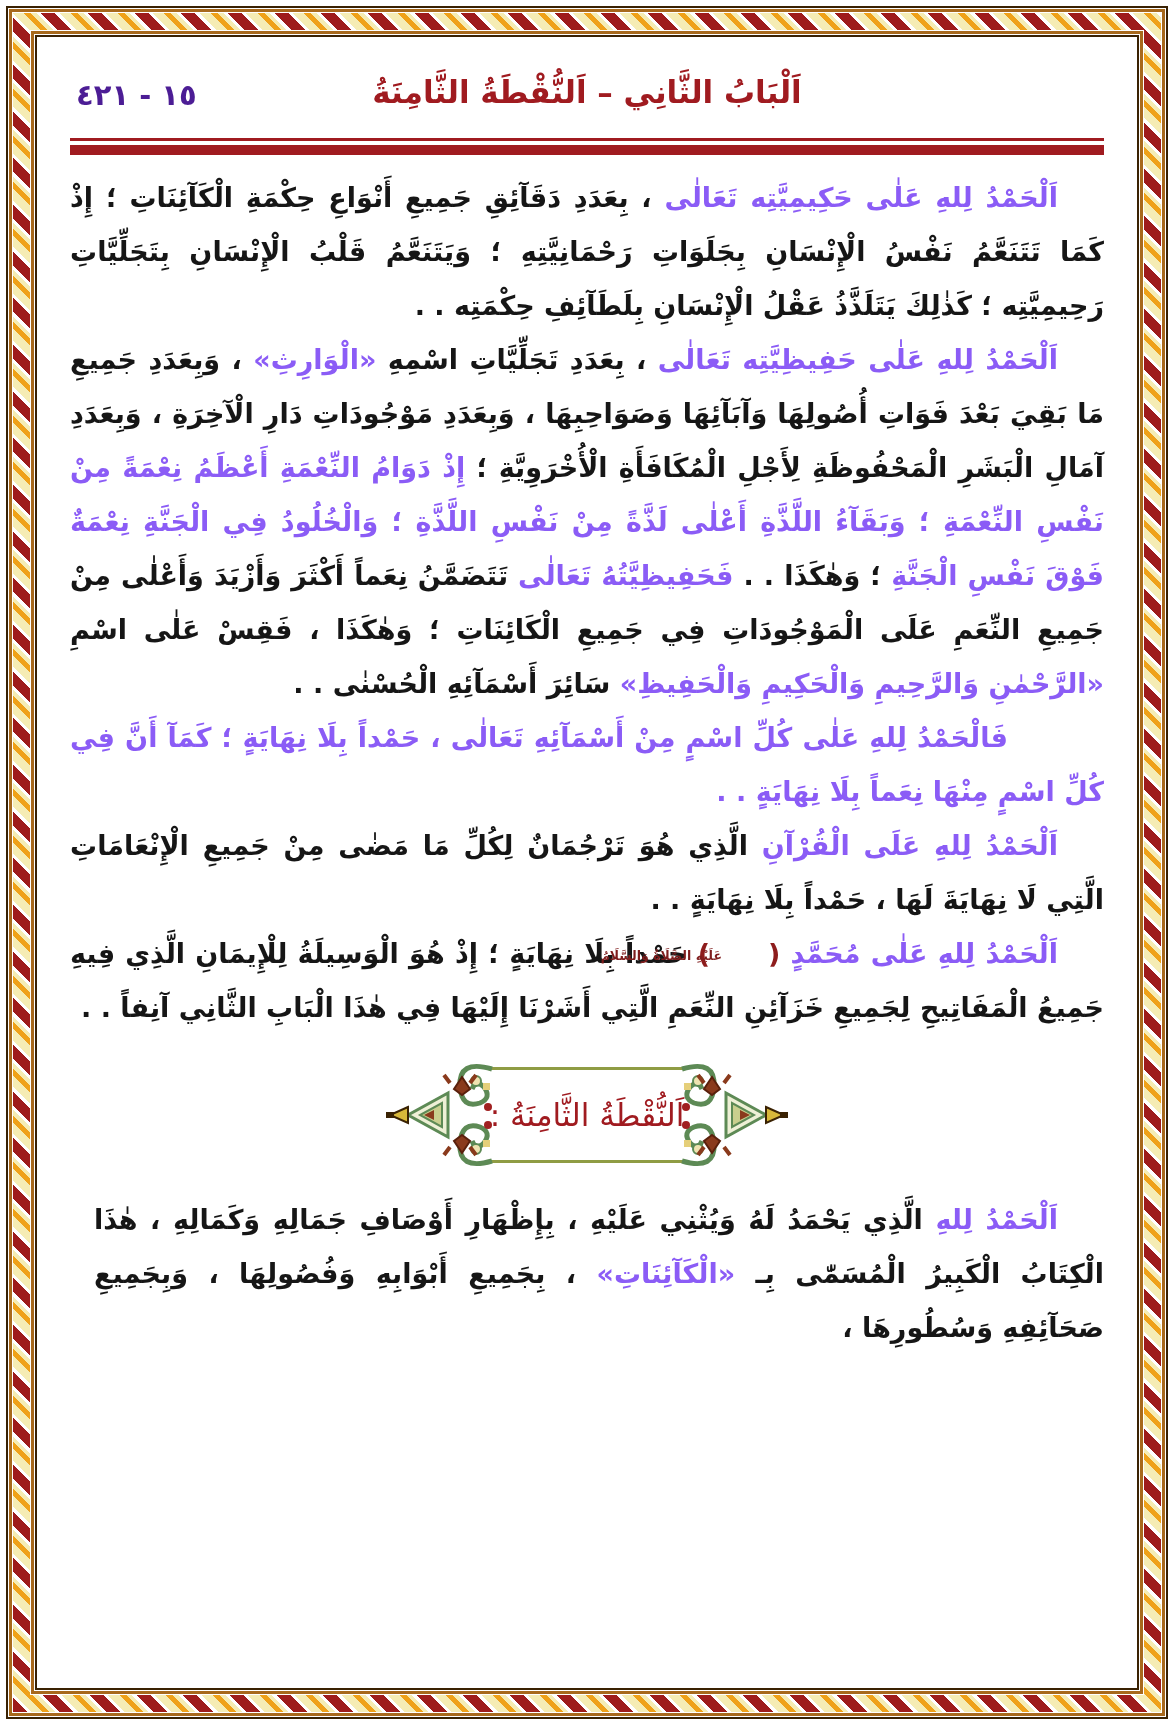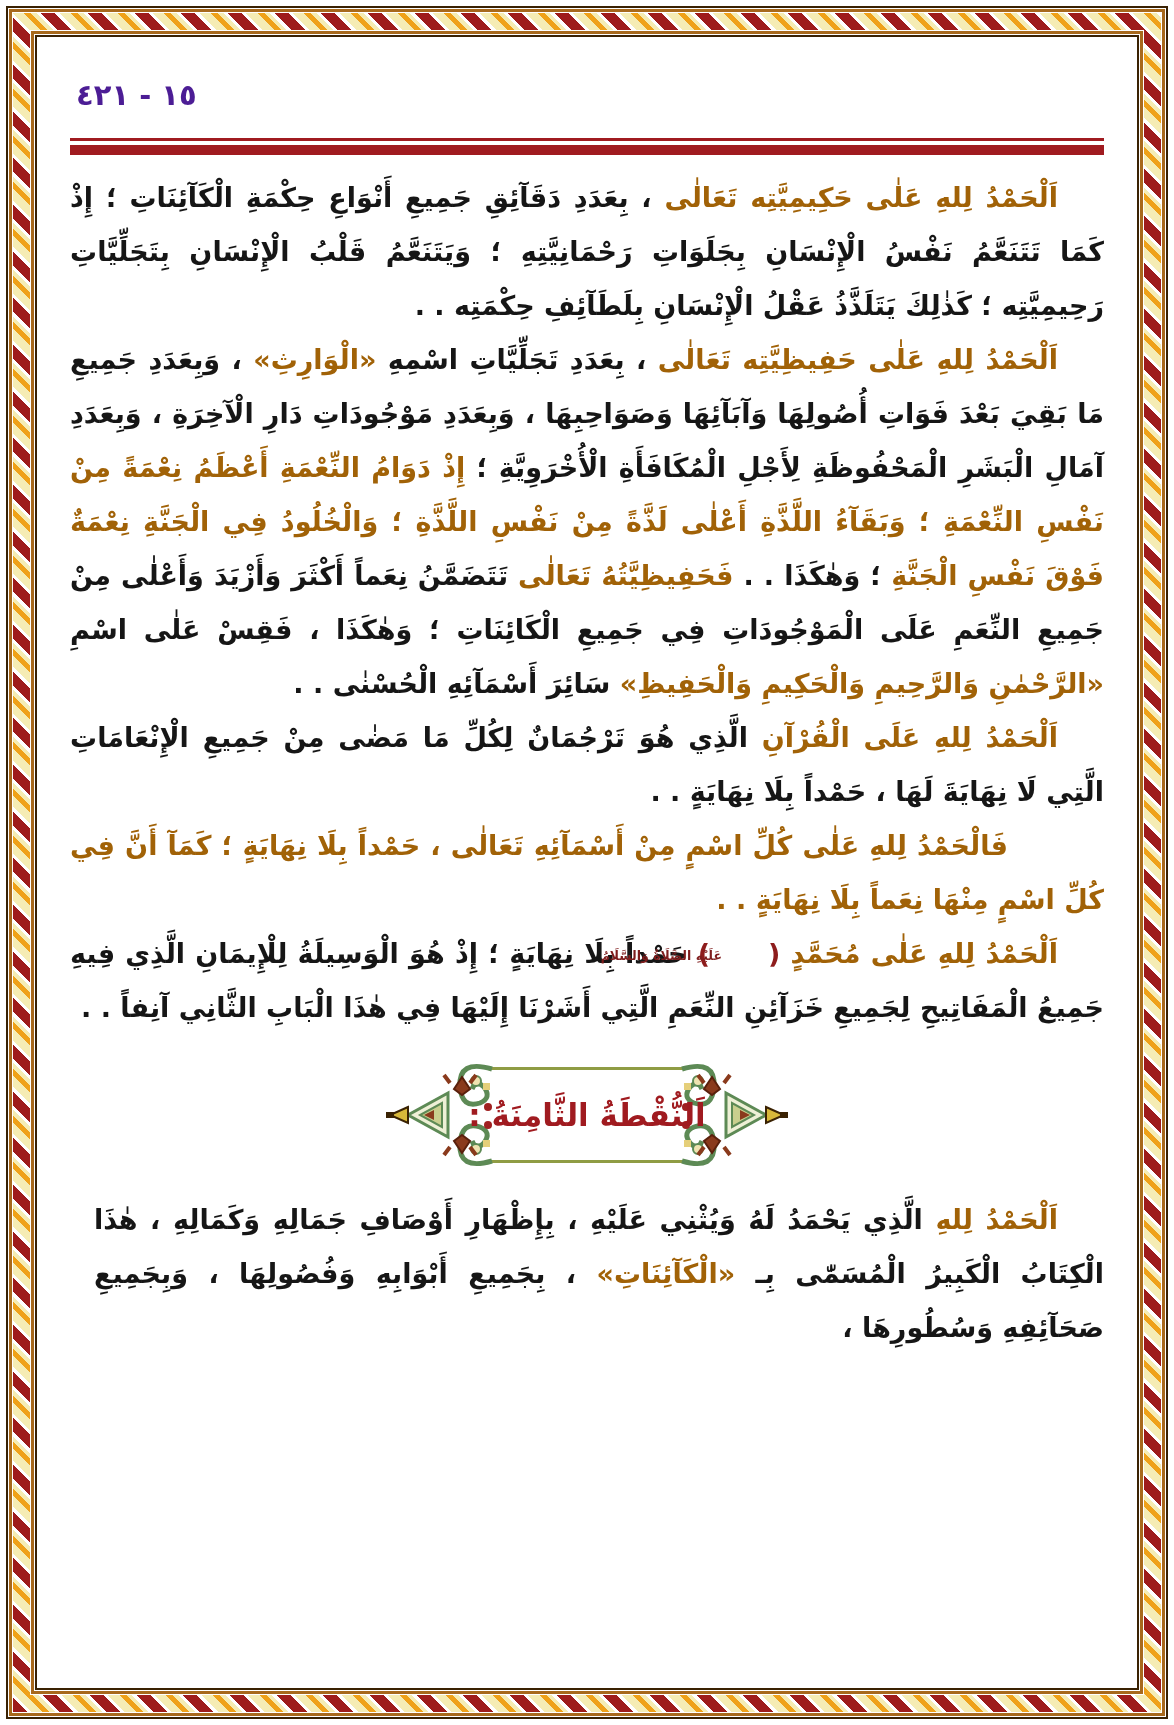--- a/index.html
+++ b/index.html
@@ -34,62 +34,63 @@
   }
   .rule-thin  { height:3px;  background:#a01b20; margin-top:10px; }
   .rule-thick { height:10px; background:#a01b20; margin-top:4px; }
 
   .body-text {
     margin-top:16px; font-size:27px; line-height:54px; font-weight:bold; color:#161616;
     text-align:justify;
   }
   .para { margin:0; text-indent:46px; }
   .para.indent-lg { text-indent:96px; }
-  .red { color:#a16207; }
+  .red { color:#8b5cf6; }
   .black { color:#161616; }
   .salawat-wrap { color:#8e1d1d; white-space:nowrap; }
   .salawat-inner {
     display:inline-block; width:58px; font-size:12.5px; line-height:1.1;
     vertical-align:middle; text-align:center; color:#7f1d1d; font-weight:bold;
   }
 
   
   .ornament { position:relative; width:390px; height:120px; margin:20px auto 18px auto; }
   .orn-line-top    { position:absolute; top:12px;    left:98px; right:98px; border-top:3px solid #8f9c44; }
   .orn-line-bottom { position:absolute; bottom:12px; left:98px; right:98px; border-top:3px solid #8f9c44; }
   .orn-text {
     position:absolute; inset:0; display:flex; align-items:center; justify-content:center;
-    color:#a01b20; font-size:31px; font-weight:bold; direction:rtl;
+    color:#a01b20; font-size:31px; font-weight:normal; direction:rtl;
   }
   .orn-side { position:absolute; top:0; width:112px; height:120px; }
   .orn-side.left  { left:-8px; }
   .orn-side.right { right:-8px; transform:scaleX(-1); }
 </style>
 </head>
 <body>
 
 <div class="frame-a"></div>
 <div class="frame-b"></div>
 <div class="frame-band"></div>
 <div class="frame-c"></div>
 <div class="frame-d"></div>
 
 <div class="content">
 
   <div class="page-header">
+    <div class="page-title">اَلْبَابُ الثَّانِي – اَلنُّقْطَةُ الثَّامِنَةُ</div>
     <div class="page-number">١٥ - ٤٢١</div>
   </div>
   <div class="rule-thin"></div>
   <div class="rule-thick"></div>
 
   <div class="body-text">
       <p class="para "><span class="red">اَلْحَمْدُ لِلهِ عَلٰى حَكِيمِيَّتِه تَعَالٰى</span><span class="black"> ، بِعَدَدِ دَقَآئِقِ جَمِيعِ أَنْوَاعِ حِكْمَةِ الْكَآئِنَاتِ ؛ إِذْ كَمَا تَتَنَعَّمُ نَفْسُ الْإِنْسَانِ بِجَلَوَاتِ رَحْمَانِيَّتِهِ ؛ وَيَتَنَعَّمُ قَلْبُ الْإِنْسَانِ بِتَجَلِّيَّاتِ رَحِيمِيَّتِه ؛ كَذٰلِكَ يَتَلَذَّذُ عَقْلُ الْإِنْسَانِ بِلَطَآئِفِ حِكْمَتِه . .</span></p>
       <p class="para "><span class="red">اَلْحَمْدُ لِلهِ عَلٰى حَفِيظِيَّتِه تَعَالٰى</span><span class="black"> ، بِعَدَدِ تَجَلِّيَّاتِ اسْمِهِ </span><span class="red">«الْوَارِثِ»</span><span class="black"> ، وَبِعَدَدِ جَمِيعِ مَا بَقِيَ بَعْدَ فَوَاتِ أُصُولِهَا وَآبَآئِهَا وَصَوَاحِبِهَا ، وَبِعَدَدِ مَوْجُودَاتِ دَارِ الْآخِرَةِ ، وَبِعَدَدِ آمَالِ الْبَشَرِ الْمَحْفُوظَةِ لِأَجْلِ الْمُكَافَأَةِ الْأُخْرَوِيَّةِ ؛ </span><span class="red">إِذْ دَوَامُ النِّعْمَةِ أَعْظَمُ نِعْمَةً مِنْ نَفْسِ النِّعْمَةِ ؛ وَبَقَآءُ اللَّذَّةِ أَعْلٰى لَذَّةً مِنْ نَفْسِ اللَّذَّةِ ؛ وَالْخُلُودُ فِي الْجَنَّةِ نِعْمَةٌ فَوْقَ نَفْسِ الْجَنَّةِ</span><span class="black"> ؛ وَهٰكَذَا . . </span><span class="red">فَحَفِيظِيَّتُهُ تَعَالٰى</span><span class="black"> تَتَضَمَّنُ نِعَماً أَكْثَرَ وَأَزْيَدَ وَأَعْلٰى مِنْ جَمِيعِ النِّعَمِ عَلَى الْمَوْجُودَاتِ فِي جَمِيعِ الْكَائِنَاتِ ؛ وَهٰكَذَا ، فَقِسْ عَلٰى اسْمِ </span><span class="red">«الرَّحْمٰنِ وَالرَّحِيمِ وَالْحَكِيمِ وَالْحَفِيظِ»</span><span class="black"> سَائِرَ أَسْمَآئِهِ الْحُسْنٰى . .</span></p>
+      <p class="para indent-lg"><span class="red">فَالْحَمْدُ لِلهِ عَلٰى كُلِّ اسْمٍ مِنْ أَسْمَآئِهِ تَعَالٰى ، حَمْداً بِلَا نِهَايَةٍ ؛ كَمَآ أَنَّ فِي كُلِّ اسْمٍ مِنْهَا نِعَماً بِلَا نِهَايَةٍ . .</span></p>
       <p class="para "><span class="red">اَلْحَمْدُ لِلهِ عَلَى الْقُرْآنِ</span><span class="black"> الَّذِي هُوَ تَرْجُمَانٌ لِكُلِّ مَا مَضٰى مِنْ جَمِيعِ الْإِنْعَامَاتِ الَّتِي لَا نِهَايَةَ لَهَا ، حَمْداً بِلَا نِهَايَةٍ . .</span></p>
-      <p class="para indent-lg"><span class="red">فَالْحَمْدُ لِلهِ عَلٰى كُلِّ اسْمٍ مِنْ أَسْمَآئِهِ تَعَالٰى ، حَمْداً بِلَا نِهَايَةٍ ؛ كَمَآ أَنَّ فِي كُلِّ اسْمٍ مِنْهَا نِعَماً بِلَا نِهَايَةٍ . .</span></p>
       <p class="para "><span class="red">اَلْحَمْدُ لِلهِ عَلٰى مُحَمَّدٍ </span><span class="salawat-wrap">(<span class="salawat-inner">عَلَيْهِ الصَّلَاةُ وَالسَّلَامُ</span>)</span><span class="black"> حَمْداً بِلَا نِهَايَةٍ ؛ إِذْ هُوَ الْوَسِيلَةُ لِلْإِيمَانِ الَّذِي فِيهِ جَمِيعُ الْمَفَاتِيحِ لِجَمِيعِ خَزَآئِنِ النِّعَمِ الَّتِي أَشَرْنَا إِلَيْهَا فِي هٰذَا الْبَابِ الثَّانِي آنِفاً . .</span></p>
     </div>
 
   <div class="ornament">
     <div class="orn-line-top"></div>
     <div class="orn-line-bottom"></div>
 
     <svg class="orn-side left" viewBox="0 0 112 120">
 
       <path d="M108,14 q-34,-10 -32,18 q2,22 20,16 q12,-5 4,-16 q-8,-8 -12,2" fill="none" stroke="#5d8a55" stroke-width="5"></path>

